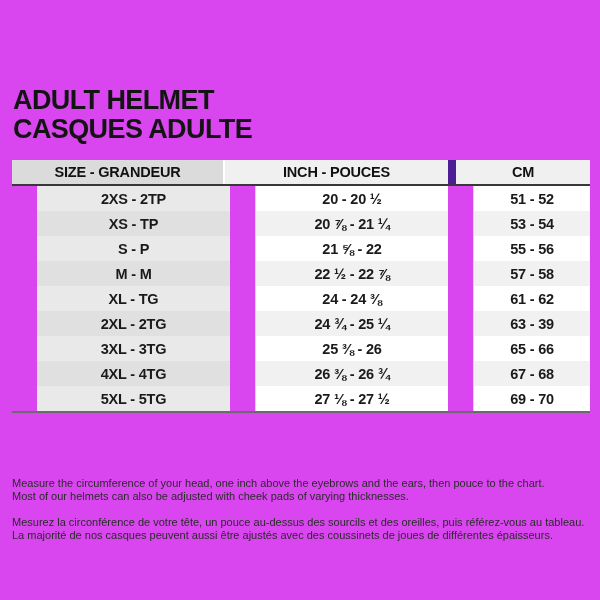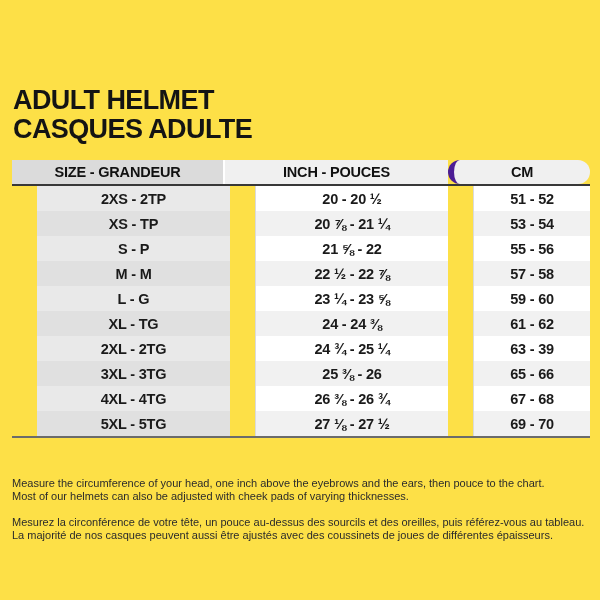--- a/index.html
+++ b/index.html
@@ -1,33 +1,33 @@
 <!DOCTYPE html>
 <html><head>
 <meta charset="utf-8">
 <style>
   html,body{margin:0;padding:0;background:#fff;}
-  .page{position:relative;width:600px;height:600px;background:#fde047;overflow:hidden;
+  .page{position:relative;width:600px;height:600px;background:#d946ef;overflow:hidden;
         font-family:"Liberation Sans","DejaVu Sans",sans-serif;color:#1d1d1f;}
 
   .title{position:absolute;left:13px;top:86px;font-weight:bold;font-size:27px;
          line-height:29px;letter-spacing:-0.6px;color:#141414;}
 
   .size-table{position:absolute;left:12px;top:160px;width:578px;}
 
   .band{margin-left:193px;height:24px;background:#efefef;color:#58595b;
         font-size:9.5px;letter-spacing:0.4px;display:flex;align-items:center;
         justify-content:center;margin-bottom:2px;}
 
   .thead{display:flex;height:24px;border-bottom:2px solid #383838;}
   .th{display:flex;align-items:center;justify-content:center;font-weight:bold;
       font-size:14.5px;letter-spacing:-0.2px;box-sizing:border-box;color:#111;}
   .th-size{width:211px;background:#dbdbdb;}
   .th-inch{width:225px;background:#f0f0f0;border-left:2px solid #ffffff;}
-  .th-cm{flex:1;background:#f0f0f0;border-left:6px solid #4c1d95;border-radius:12px;}
+  .th-cm{flex:1;background:#f0f0f0;border-left:8px solid #4c1d95;}
 
   .tbody{border-bottom:2px solid #6b6b6b;}
   .row{display:flex;height:25px;}
   .td{display:flex;align-items:center;justify-content:center;font-weight:bold;
       font-size:14.5px;letter-spacing:-0.2px;box-sizing:border-box;color:#1a1a1a;margin-left:25px;}
   .td-size{width:193px;}
   .td-inch{width:193px;border-left:1px solid #dadada;}
   .td-cm{flex:1;border-left:1px solid #dadada;}
   .row:nth-child(odd)  .td{background:#ffffff;}
   .row:nth-child(odd)  .td-size{background:#e9e9e9;}
@@ -72,25 +72,20 @@
         <div class="td td-size">S - P</div>
         <div class="td td-inch">21 ⅝ - 22</div>
         <div class="td td-cm">55 - 56</div>
       </div>
       <div class="row">
         <div class="td td-size">M - M</div>
         <div class="td td-inch">22 ½ - 22 ⅞</div>
         <div class="td td-cm">57 - 58</div>
       </div>
       <div class="row">
-        <div class="td td-size">L - G</div>
-        <div class="td td-inch">23 ¼ - 23 ⅝</div>
-        <div class="td td-cm">59 - 60</div>
-      </div>
-      <div class="row">
         <div class="td td-size">XL - TG</div>
         <div class="td td-inch">24 - 24 ⅜</div>
         <div class="td td-cm">61 - 62</div>
       </div>
       <div class="row">
         <div class="td td-size">2XL - 2TG</div>
         <div class="td td-inch">24 ¾ - 25 ¼</div>
         <div class="td td-cm">63 - 39</div>
       </div>
       <div class="row">

